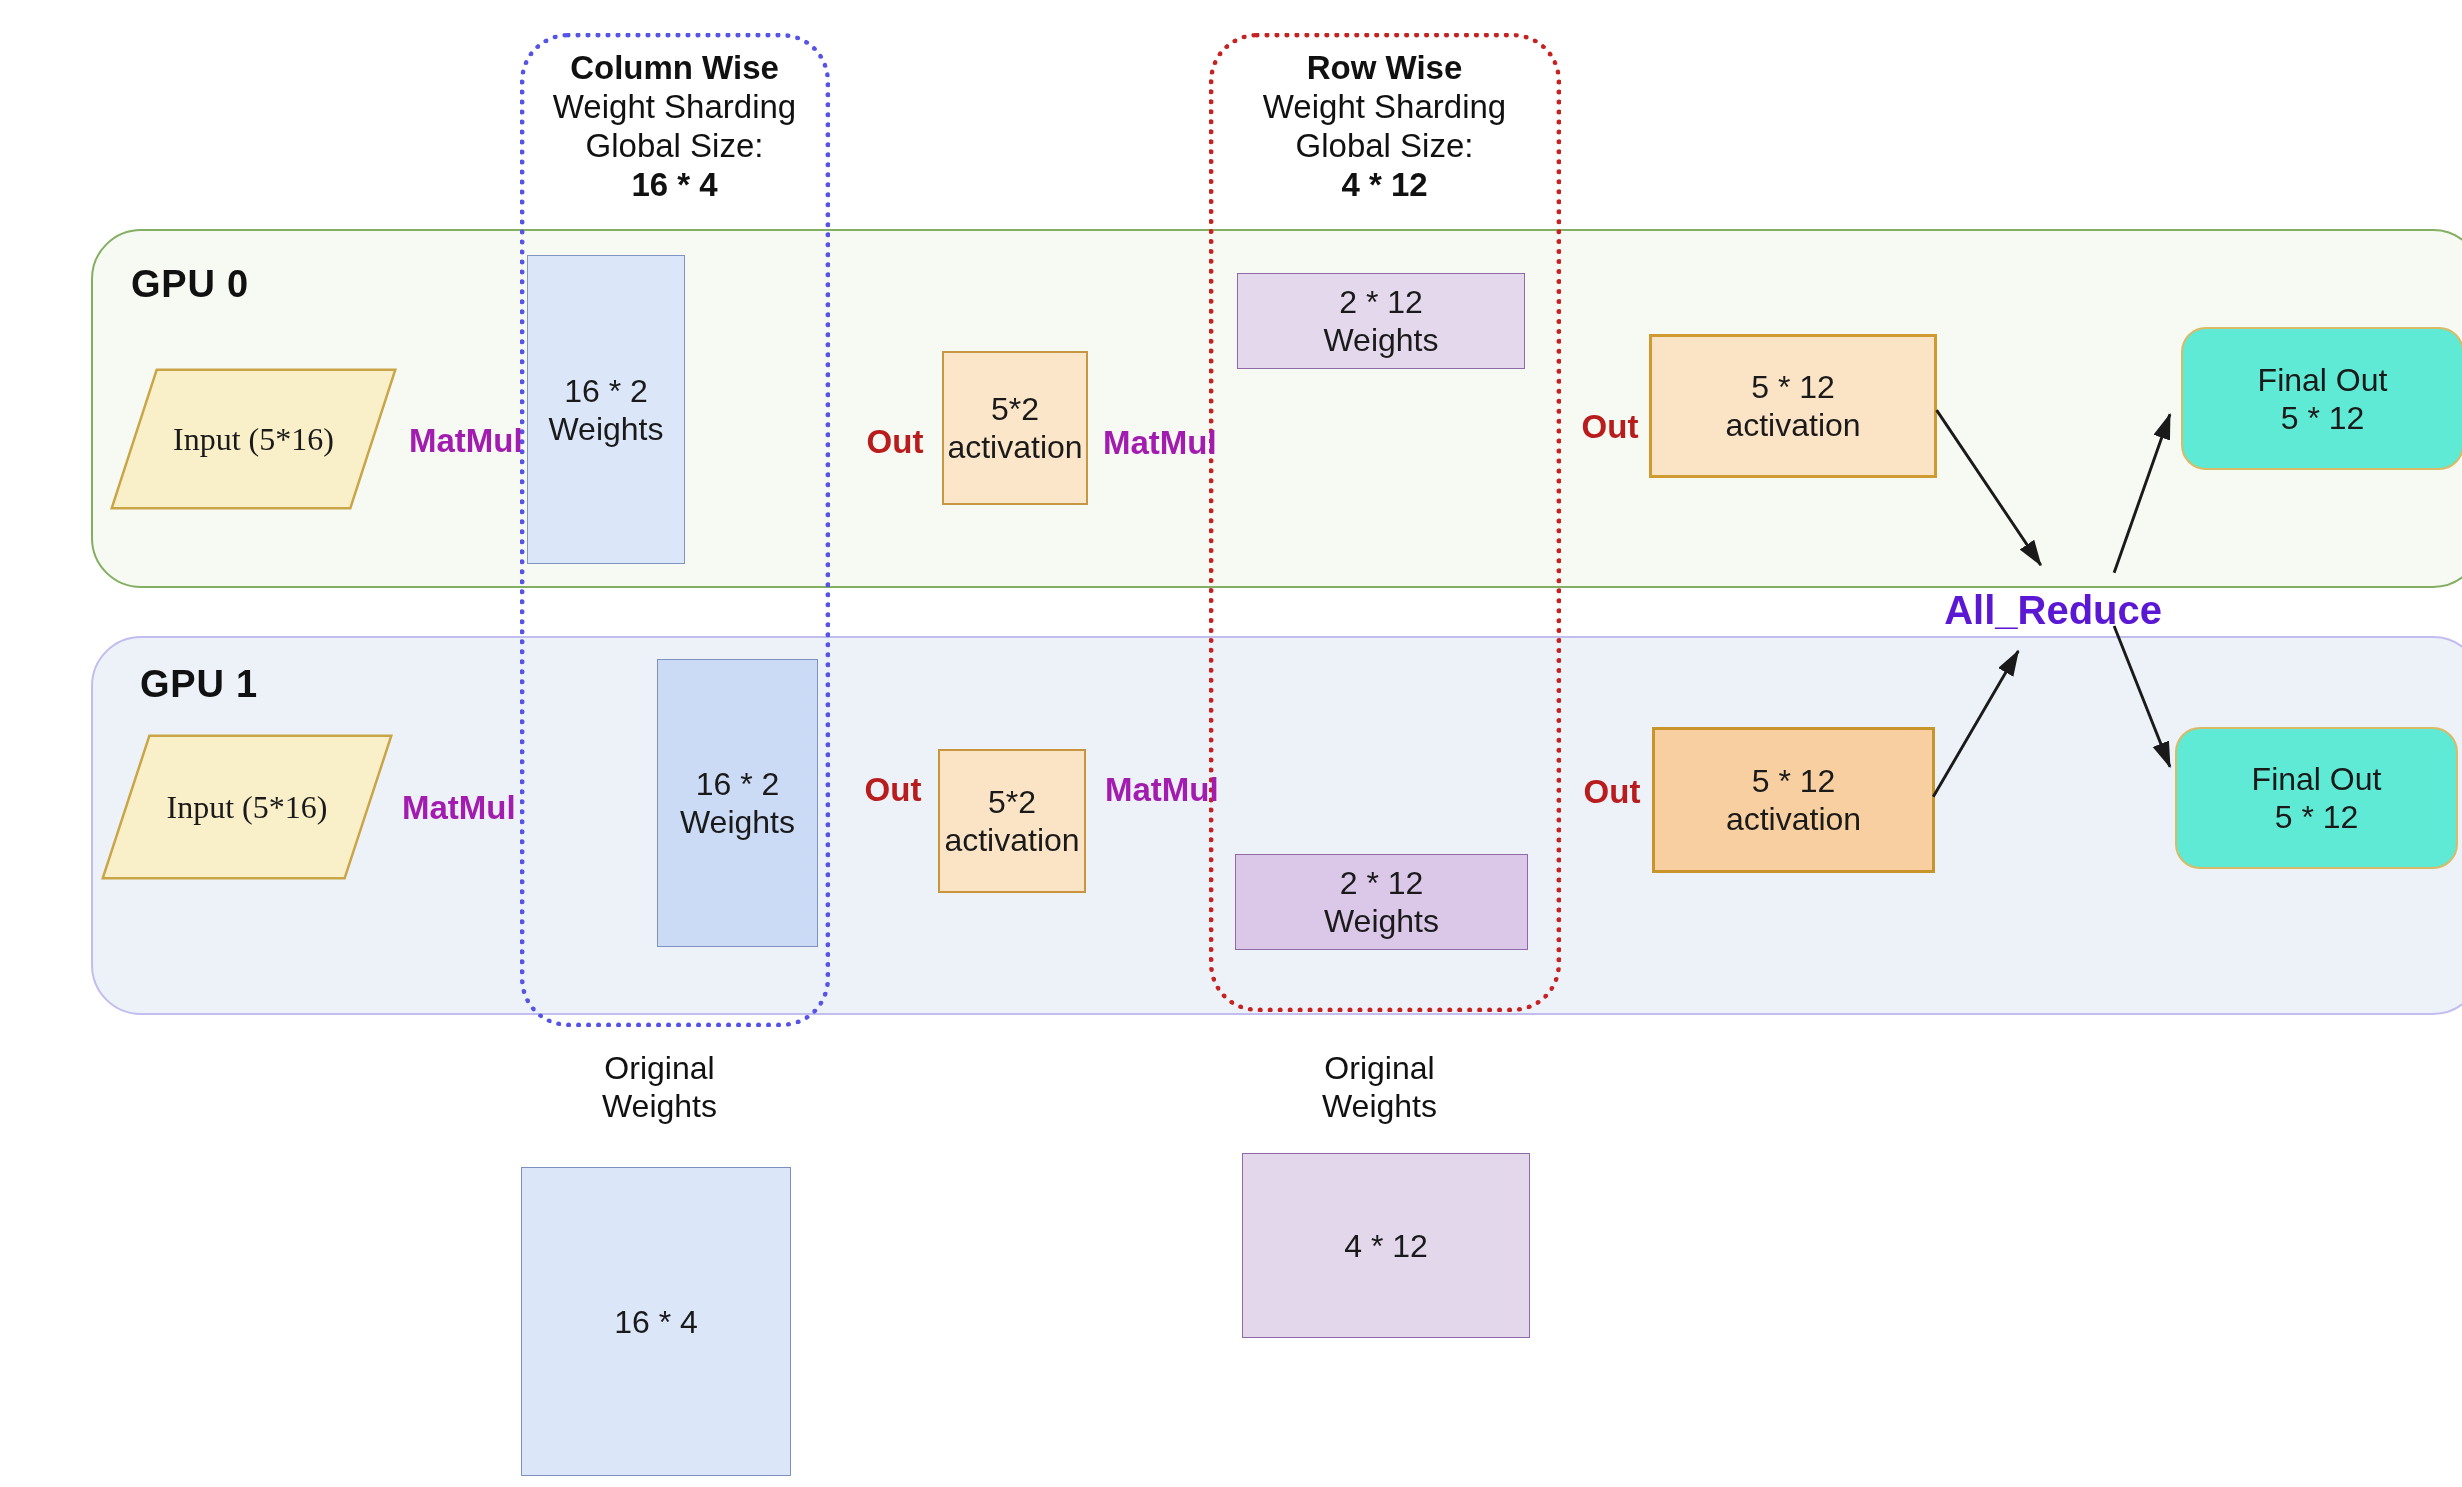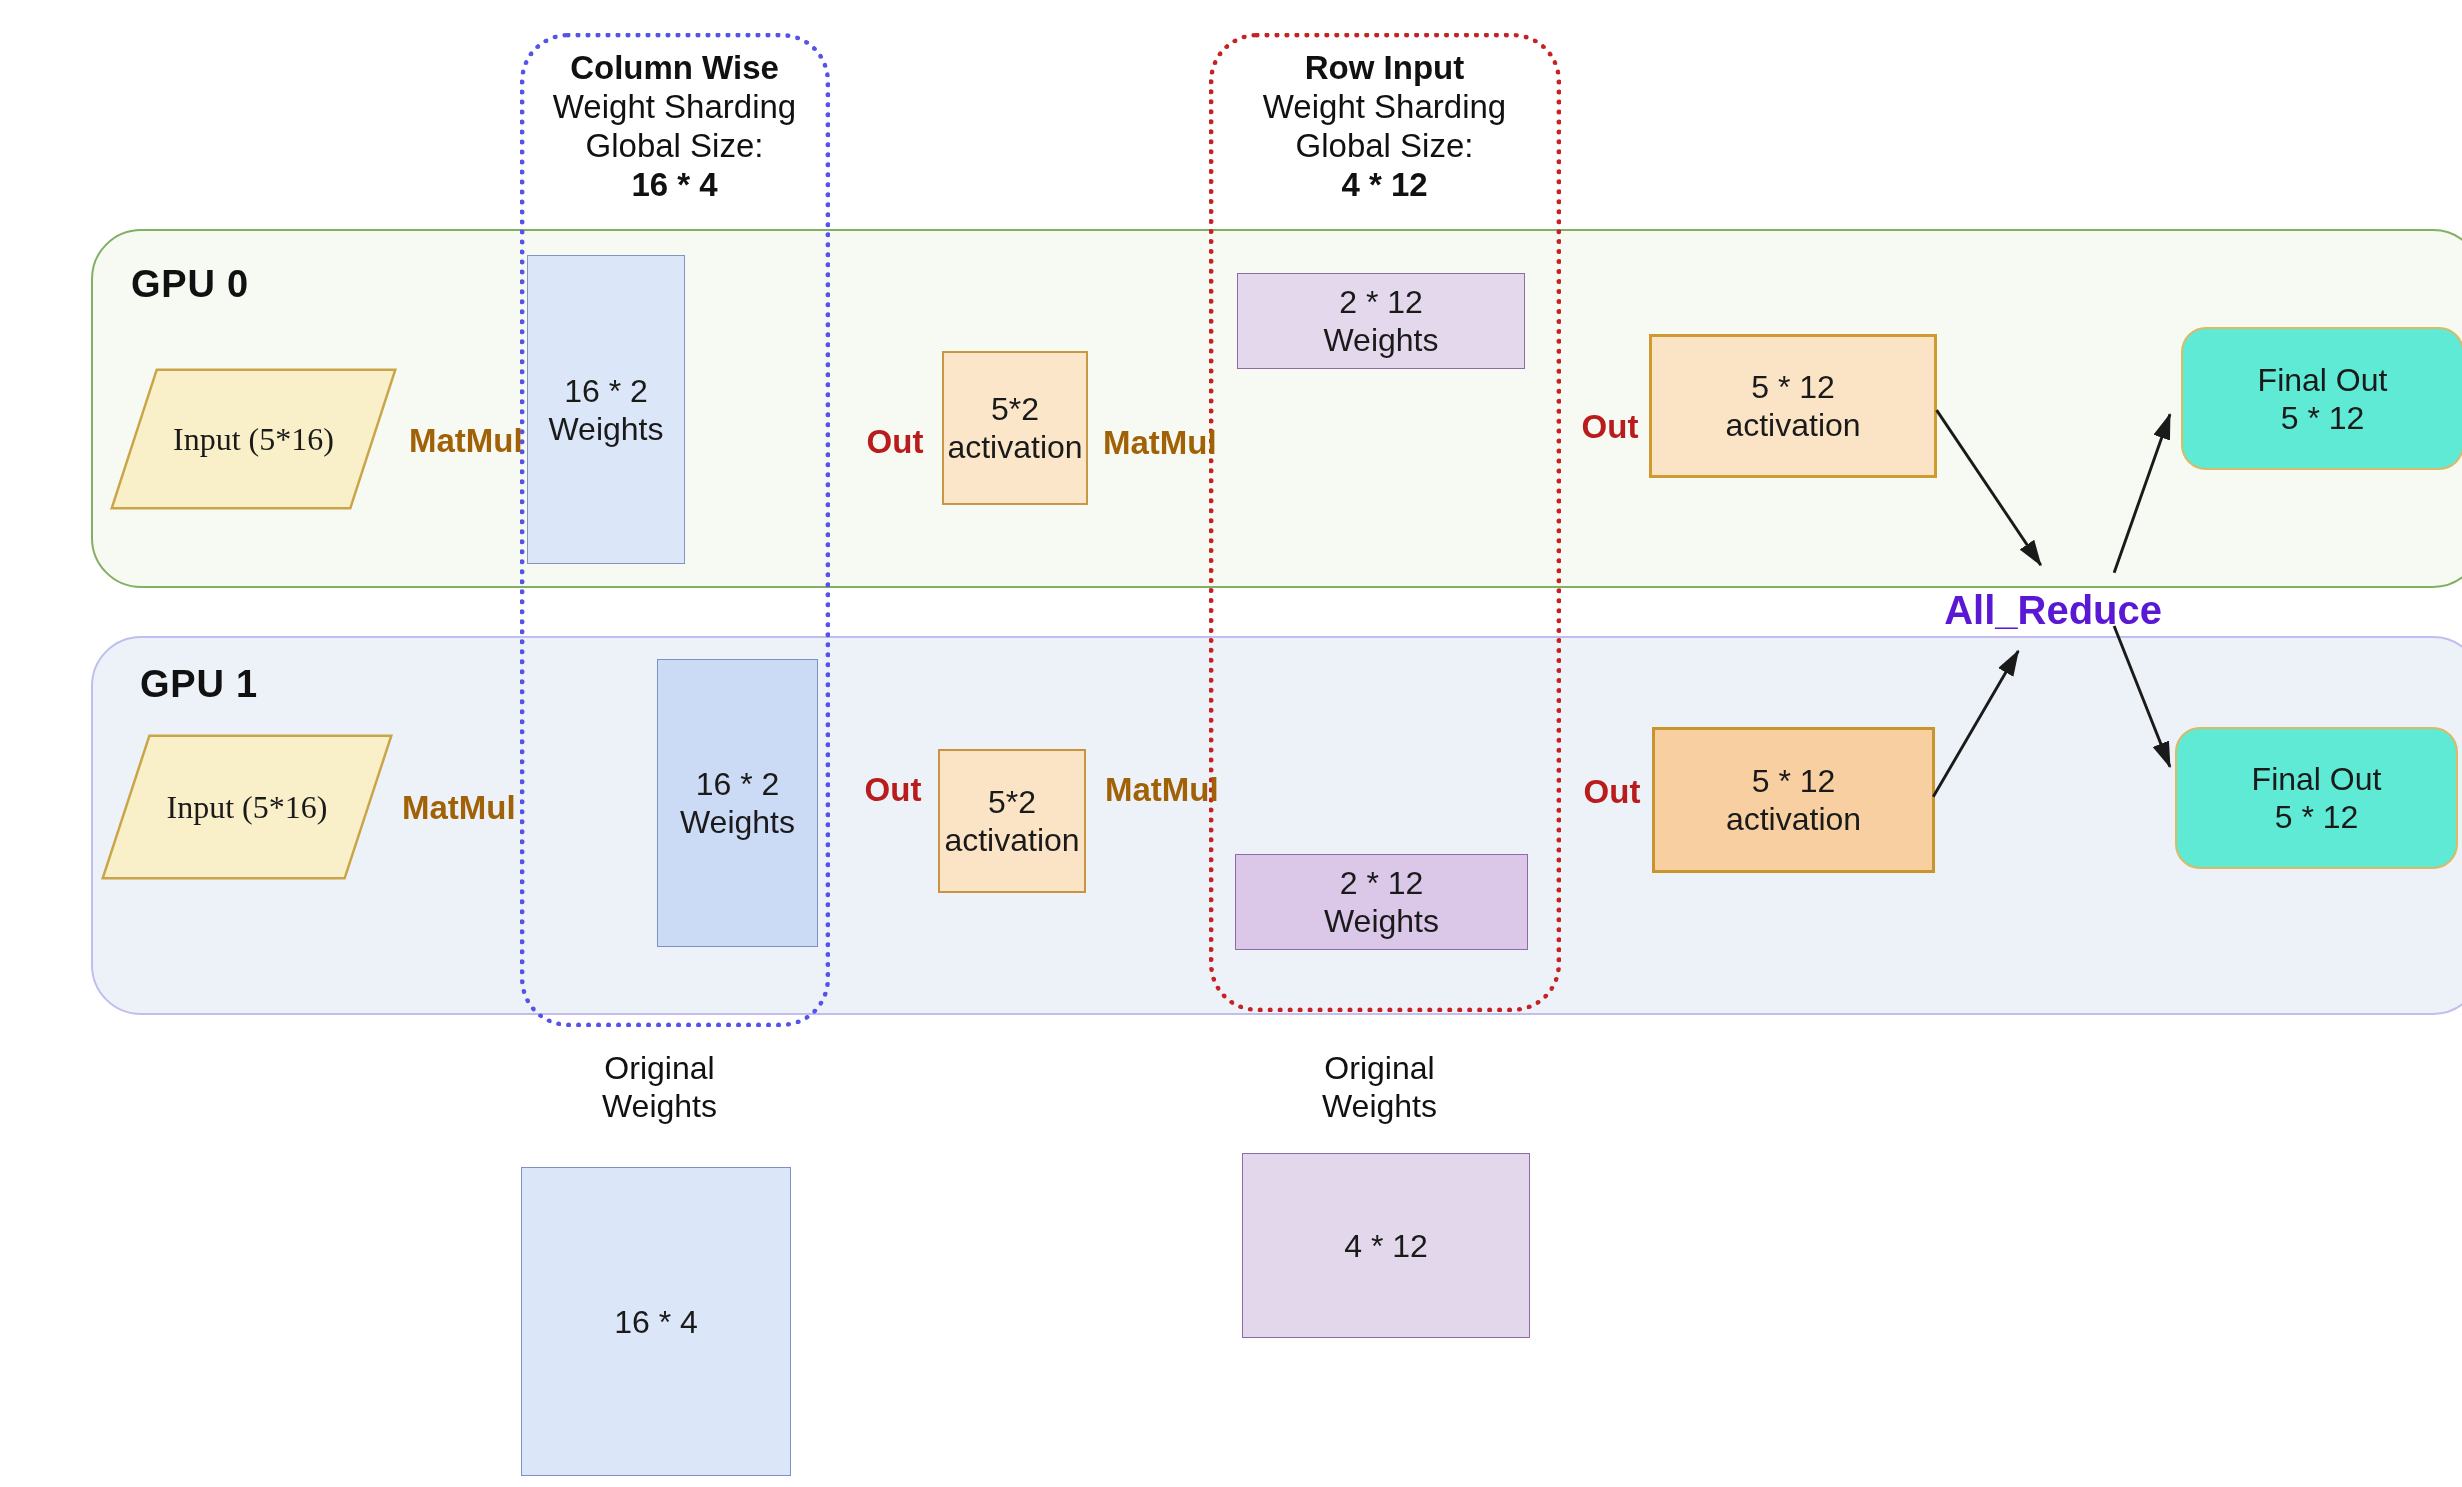--- a/index.html
+++ b/index.html
@@ -65,21 +65,21 @@
   .para{background:transparent;border:none;font-family:Liberation Serif, serif;}
   .para svg{position:absolute;left:0;top:0;width:100%;height:100%;}
   .para polygon{fill:#f9efc9;stroke:#c9a548;stroke-width:3;}
   .para span{position:relative;z-index:1;}
   
   .op{
     position:absolute;
     font-size:33px;font-weight:bold;
     text-align:center;
   }
-  .op-matmul{color:#a16207;}
+  .op-matmul{color:#a21caf;}
   .op-out{color:#b91c1c;}
   .allreduce{
     position:absolute;
     font-size:40px;font-weight:bold;color:#5a18d4;
     text-align:right;
   }
   
   .orig-label{
     position:absolute;
     text-align:center;
@@ -102,21 +102,21 @@
   <div class="dotted dotted-row" style="left:1161px;top:33px;width:352px;height:979px;"></div>
 
   <div class="hdr" style="left:485px;top:48px;width:283px;">
     <div class="b">Column Wise</div>
     <div>Weight Sharding</div>
     <div>Global Size:</div>
     <div class="b">16 * 4</div>
   </div>
 
   <div class="hdr" style="left:1195px;top:48px;width:283px;">
-    <div class="b">Row Input</div>
+    <div class="b">Row Wise</div>
     <div>Weight Sharding</div>
     <div>Global Size:</div>
     <div class="b">4 * 12</div>
   </div>
 
   <div class="gpu-label" style="left:83px;top:263px;">GPU 0</div>
 
   <div class="node para" style="left:62px;top:368px;width:287px;height:142px;">
     <svg viewBox="0 0 344 170" preserveAspectRatio="none">
       <polygon points="56,2 342,2 288,168 2,168"></polygon>

